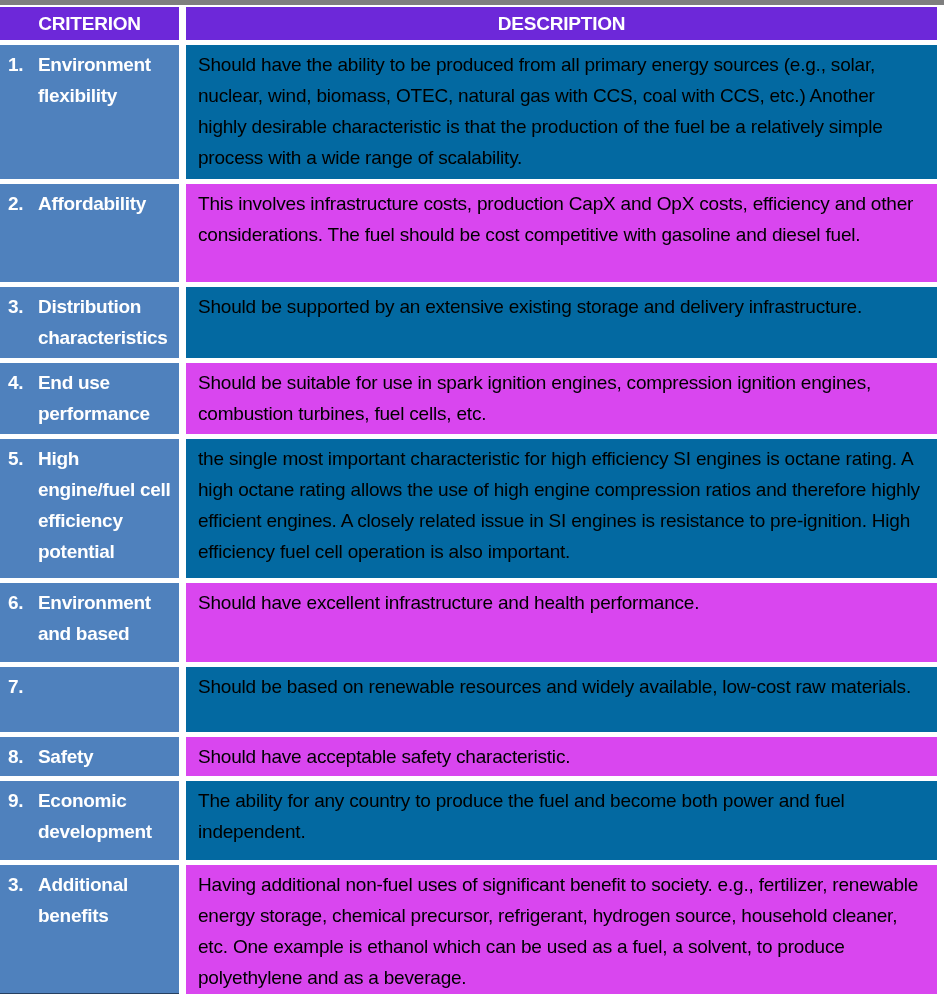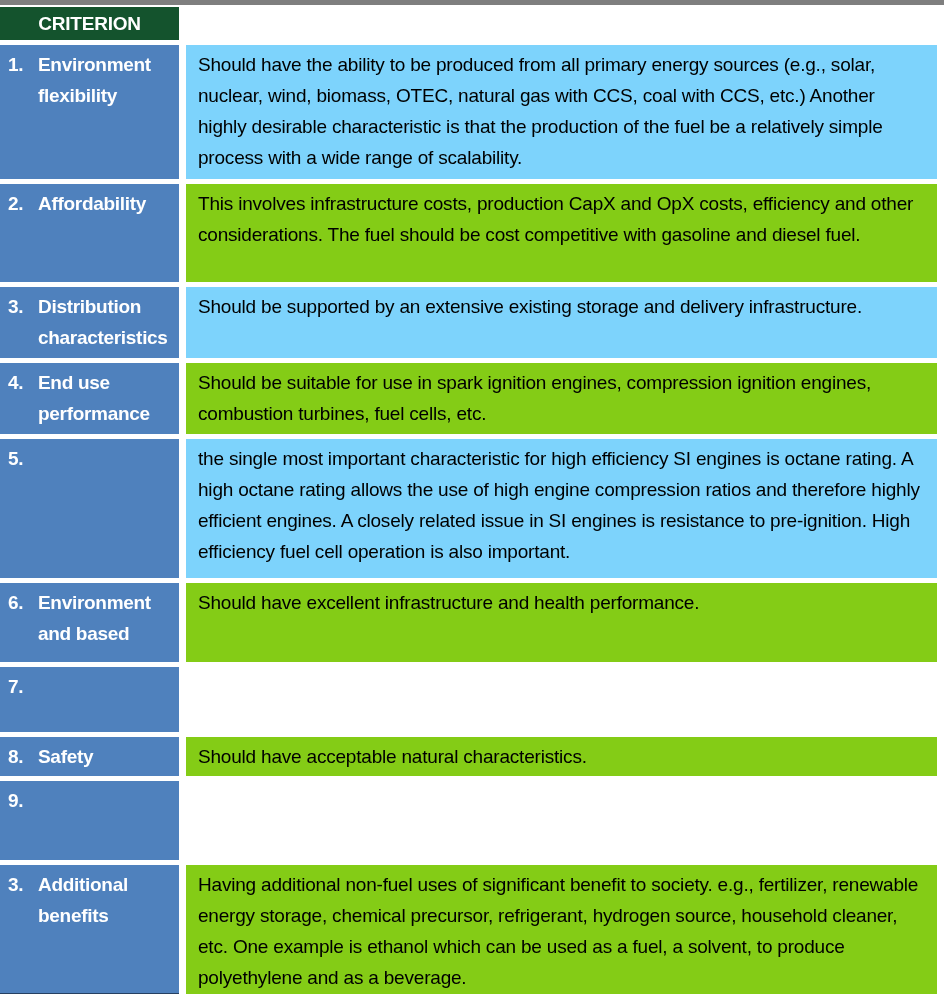--- a/index.html
+++ b/index.html
@@ -21,21 +21,21 @@
     row-gap: 5px;
   }
   .row {
     display: grid;
     grid-template-columns: 179px 1fr;
     column-gap: 7px;
     padding-right: 7px;
   }
   .header-row { min-height: 33px; }
   .hcell {
-    background: #14532d;
+    background: #6d28d9;
     color: #ffffff;
     font-weight: bold;
     font-size: 19px;
     letter-spacing: -0.2px;
     display: flex;
     align-items: center;
     justify-content: center;
   }
   .crit {
     background: #4f81bd;
@@ -52,22 +52,22 @@
   .num { flex: 0 0 30px; min-width: 30px; }
   .crit-text { flex: 1 1 auto; }
   .desc {
     font-size: 19px;
     letter-spacing: -0.2px;
     line-height: 31px;
     color: #000000;
     padding: 4px 10px 4px 12px;
     box-sizing: border-box;
   }
-  .band-dark .desc  { background: #7dd3fc; }
-  .band-light .desc { background: #84cc16; }
+  .band-dark .desc  { background: #0369a1; }
+  .band-light .desc { background: #d946ef; }
   .r1  { min-height: 134px; }
   .r2  { min-height: 98px; }
   .r3  { min-height: 71px; }
   .r4  { min-height: 71px; }
   .r5  { min-height: 139px; }
   .r6  { min-height: 79px; }
   .r7  { min-height: 65px; }
   .r8  { min-height: 36px; }
   .r9  { min-height: 79px; }
   .r10 { min-height: 128px; }
@@ -76,20 +76,21 @@
 </head>
 <body>
 
 <div class="page">
   <div class="top-bar"></div>
 
   <div class="table">
 
     <div class="row header-row">
       <div class="hcell">CRITERION</div>
+      <div class="hcell">DESCRIPTION</div>
     </div>
 
     <div class="row r1 band-dark">
       <div class="crit">
         <span class="num">1.</span>
         <span class="crit-text">Environment flexibility</span>
       </div>
       <div class="desc">Should have the ability to be produced from all primary energy sources (e.g., solar, nuclear, wind, biomass, OTEC, natural gas with CCS, coal with CCS, etc.) Another highly desirable characteristic is that the production of the fuel be a relatively simple process with a wide range of scalability.</div>
     </div>
 
@@ -113,50 +114,54 @@
       <div class="crit">
         <span class="num">4.</span>
         <span class="crit-text">End use performance</span>
       </div>
       <div class="desc">Should be suitable for use in spark ignition engines, compression ignition engines, combustion turbines, fuel cells, etc.</div>
     </div>
 
     <div class="row r5 band-dark">
       <div class="crit">
         <span class="num">5.</span>
+        <span class="crit-text">High engine/fuel cell efficiency potential</span>
       </div>
       <div class="desc">the single most important characteristic for high efficiency SI engines is octane rating. A high octane rating allows the use of high engine compression ratios and therefore highly efficient engines. A closely related issue in SI engines is resistance to pre-ignition. High efficiency fuel cell operation is also important.</div>
     </div>
 
     <div class="row r6 band-light">
       <div class="crit">
         <span class="num">6.</span>
         <span class="crit-text">Environment and based</span>
       </div>
       <div class="desc">Should have excellent infrastructure and health performance.</div>
     </div>
 
     <div class="row r7 band-dark">
       <div class="crit">
         <span class="num">7.</span>
       </div>
+      <div class="desc">Should be based on renewable resources and widely available, low-cost raw materials.</div>
     </div>
 
     <div class="row r8 band-light">
       <div class="crit">
         <span class="num">8.</span>
         <span class="crit-text">Safety</span>
       </div>
-      <div class="desc">Should have acceptable natural characteristics.</div>
+      <div class="desc">Should have acceptable safety characteristic.</div>
     </div>
 
     <div class="row r9 band-dark">
       <div class="crit">
         <span class="num">9.</span>
+        <span class="crit-text">Economic development</span>
       </div>
+      <div class="desc">The ability for any country to produce the fuel and become both power and fuel independent.</div>
     </div>
 
     <div class="row r10 band-light">
       <div class="crit">
         <span class="num">3.</span>
         <span class="crit-text">Additional benefits</span>
       </div>
       <div class="desc">Having additional non-fuel uses of significant benefit to society. e.g., fertilizer, renewable energy storage, chemical precursor, refrigerant, hydrogen source, household cleaner, etc. One example is ethanol which can be used as a fuel, a solvent, to produce polyethylene and as a beverage.</div>
     </div>
 

